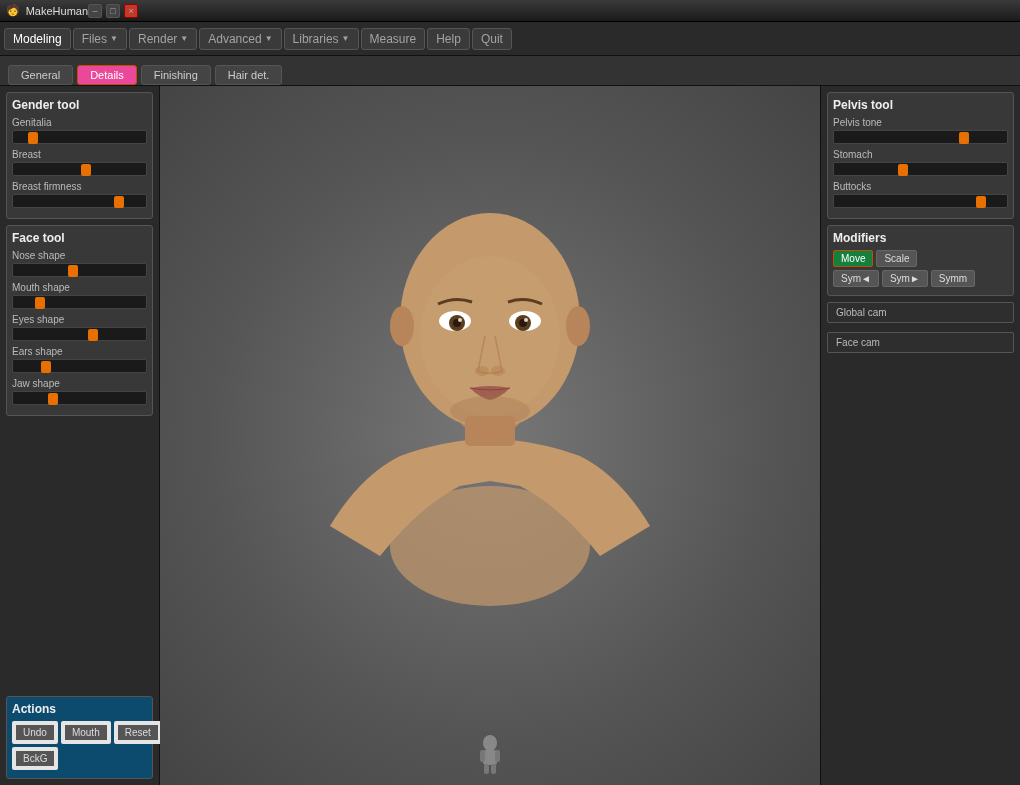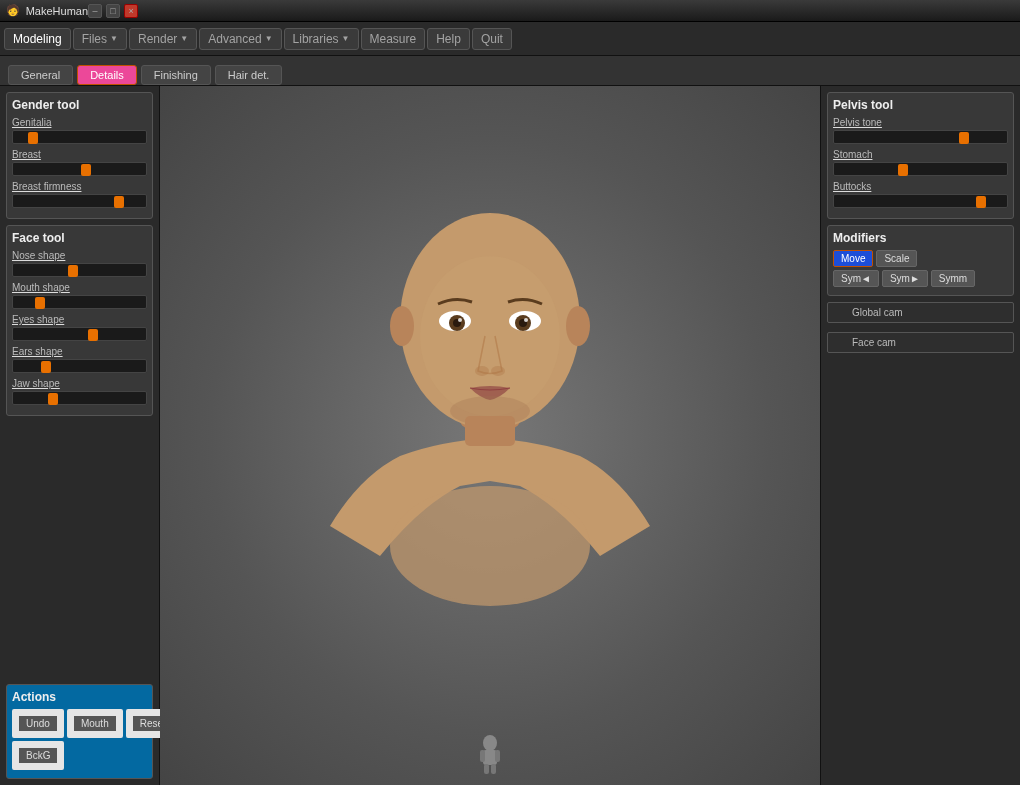--- a/index.html
+++ b/index.html
@@ -146,21 +146,20 @@
       padding: 5px;
     }
     .tool-title {
       font-size: 12px;
       font-weight: bold;
       color: #eee;
       margin-bottom: 5px;
     }
     .slider-group {
       margin-bottom: 5px;
-      text-decoration: underline;
     }
     .slider-label {
       font-size: 10px;
       color: #bbb;
       margin-bottom: 2px;
     }
     .slider-track {
       width: 100%;
       height: 14px;
       background: #1a1a1a;
@@ -174,35 +173,35 @@
       height: 12px;
       background: #e87000;
       border-radius: 2px;
       position: absolute;
       top: 1px;
       transform: translateX(-50%);
     }
 
     
     .actions-panel {
-      background: #0369a1;
+      background: #0c4a6e;
       border: 1px solid #555;
       border-radius: 3px;
       padding: 5px;
       margin-top: auto;
     }
     .action-row {
       display: flex;
       gap: 3px;
       margin-bottom: 3px;
     }
     .action-btn {
       padding: 2px 7px;
       background: #555;
-      border: 7px solid #e5e5e5;
+      border: 4px solid #e5e5e5;
       border-radius: 2px;
       color: #ddd;
       font-size: 10px;
       cursor: pointer;
     }
 
     
     .modifiers-panel {
       background: #383838;
       border: 1px solid #555;
@@ -218,31 +217,31 @@
     .mod-btn {
       padding: 2px 7px;
       background: #555;
       border: 1px solid #666;
       border-radius: 2px;
       color: #ddd;
       font-size: 10px;
       cursor: pointer;
     }
     .mod-btn.active {
-      background: #1d4ed8;
+      background: #15803d;
       border-color: #c05000;
       color: #fff;
     }
 
     
     .cam-btn {
       background: #2e2e2e;
       border: 1px solid #555;
       border-radius: 2px;
-      padding: 4px 24px;
+      padding: 4px 8px;
       color: #bbb;
       font-size: 10px;
       cursor: pointer;
       display: block;
       width: 100%;
       margin-bottom: 3px;
     }
 
     
     #human-figure {

